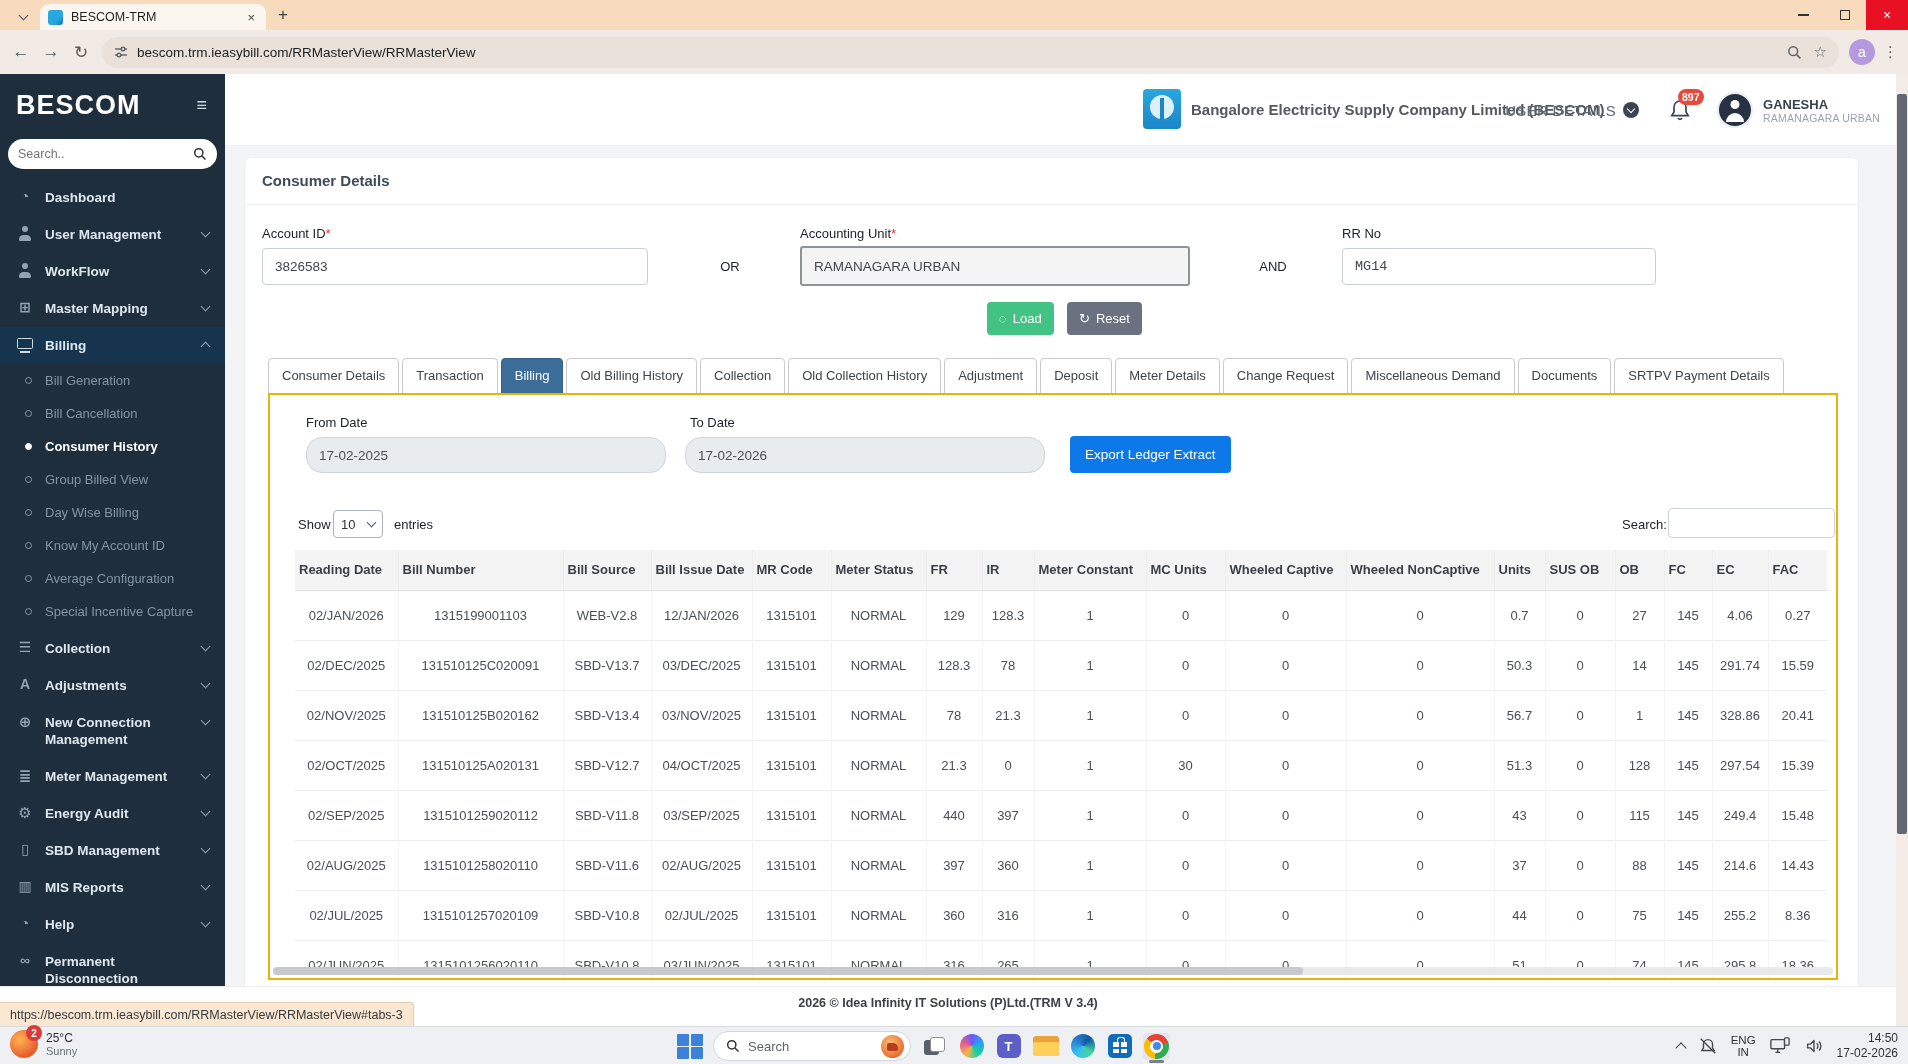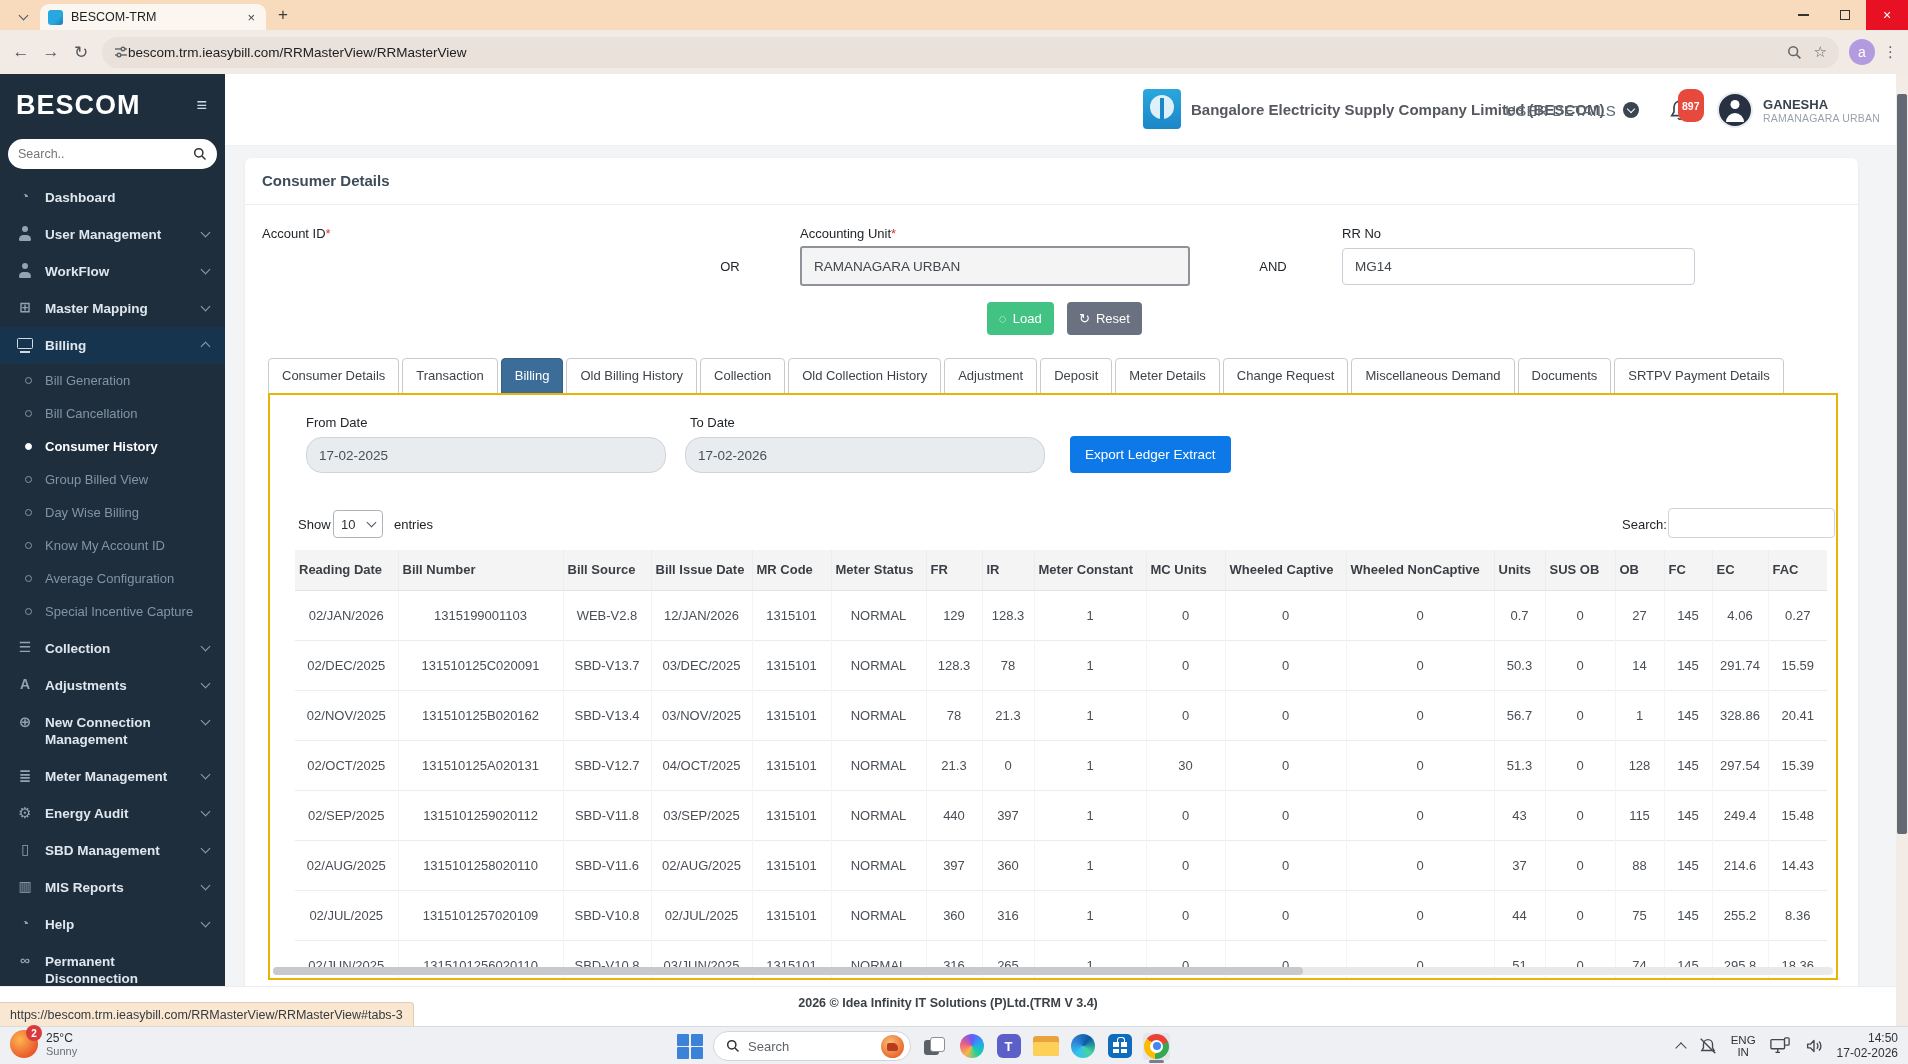--- a/index.html
+++ b/index.html
@@ -15,21 +15,21 @@
   .tab-close{font-size:13px;color:#444;padding:0 3px;cursor:default}
   .newtab{position:absolute;left:278px;top:5px;font-size:17px;color:#3c3c3c}
   .wctl{position:absolute;top:0;height:30px;width:42px;display:flex;align-items:center;justify-content:center}
   .wctl-min{right:84px}.wctl-max{right:42px}
   .wctl-min span{display:block;width:11px;height:1.5px;background:#333}
   .wctl-max span{display:block;width:10px;height:10px;border:1.2px solid #333}
   .wctl-close{right:0;background:#e81123;color:#fff;font-size:14px}
   .toolbar{position:absolute;top:30px;left:0;right:0;height:44px;background:#f2ebe5;display:flex;align-items:center}
   .navbtn{font-size:17px;color:#54575b;width:30px;text-align:center}
   .omnibox{height:31px;background:#e9e1da;border-radius:16px;flex:1;margin:0 10px 0 6px;display:flex;align-items:center;padding:0 12px}
-  .omni-url{font-size:13.5px;color:#202124;flex:1;white-space:nowrap;overflow:hidden}
+  .omni-url{font-size:13.5px;color:#202124;flex:1;margin-left:9px;white-space:nowrap;overflow:hidden}
   .omni-ic{color:#5f6368;margin-left:12px;font-size:15px;display:flex;align-items:center}
   .bavatar{width:26px;height:26px;border-radius:50%;background:#b49be0;color:#fff;font-size:14px;display:flex;align-items:center;justify-content:center;margin-right:8px}
   .kebab{color:#5f6368;font-size:15px;margin-right:10px;letter-spacing:0}
 
   
   #app{position:absolute;top:74px;left:0;right:0;bottom:38px;background:#f3f4f6}
   
   .sidebar{position:absolute;left:0;top:0;width:225px;bottom:40px;background:#1f2e3d;overflow:hidden}
   .brand-row{display:flex;align-items:center;justify-content:space-between;padding:16px 18px 12px 16px}
   .brand{color:#fff;font-size:27px;font-weight:700;letter-spacing:1px}
@@ -66,21 +66,21 @@
   .logo-cluster{position:absolute;left:918px;top:15px;display:flex;align-items:center}
   .co-logo{width:38px;height:40px;border-radius:4px;background:linear-gradient(180deg,#2aa7dd,#1b86c8);position:relative;margin-right:10px}
   .co-logo::before{content:"";position:absolute;left:7px;top:6px;right:7px;bottom:10px;border-radius:50%;background:rgba(255,255,255,.85)}
   .co-logo::after{content:"";position:absolute;left:17px;top:9px;width:4px;height:22px;background:#1b86c8}
   .co-name{font-size:15px;font-weight:700;color:#55595f}
   .hdr-right{position:absolute;right:16px;top:0;height:72px;display:flex;align-items:center}
   .user-details{display:flex;align-items:center;font-size:15px;color:#5d6873;letter-spacing:.3px}
   .ud-chev{width:16px;height:16px;border-radius:50%;background:#3a4552;margin-left:7px;position:relative}
   .ud-chev::before{content:"";position:absolute;left:4.5px;top:4px;width:5px;height:5px;border-right:1.5px solid #fff;border-bottom:1.5px solid #fff;transform:rotate(45deg)}
   .bell-wrap{position:relative;margin:0 26px 0 30px}
-  .badge{position:absolute;top:-9px;left:9px;min-width:24px;height:33px;border-radius:9px;background:#e8493d;color:#fff;font-size:10.5px;font-weight:700;display:flex;align-items:center;justify-content:center;padding:0 4px}
+  .badge{position:absolute;top:-9px;left:9px;min-width:24px;height:16px;border-radius:9px;background:#e8493d;color:#fff;font-size:10.5px;font-weight:700;display:flex;align-items:center;justify-content:center;padding:0 4px}
   .hdr-avatar{width:36px;height:36px;border-radius:50%;background:#273142;border:2px solid #e9edf0;position:relative;margin-right:10px}
   .hdr-avatar::before{content:"";position:absolute;top:6px;left:50%;transform:translateX(-50%);width:9px;height:9px;border-radius:50%;background:#fff}
   .hdr-avatar::after{content:"";position:absolute;bottom:4px;left:50%;transform:translateX(-50%);width:18px;height:9px;border-radius:9px 9px 0 0;background:#fff}
   .hdr-name{font-size:13px;font-weight:700;color:#38424c;line-height:15px}
   .hdr-region{font-size:10.5px;color:#99a2ac;letter-spacing:.2px}
 
   
   .content{position:absolute;left:225px;right:12px;top:72px;bottom:40px;background:#f3f4f6;overflow:hidden}
   .card{position:absolute;left:20px;right:38px;top:12px;bottom:0;background:#fff;border-radius:6px 6px 0 0;box-shadow:0 1px 3px rgba(0,0,0,.07)}
   .card-title{position:absolute;left:17px;top:14px;font-size:15px;font-weight:700;color:#3d4b5a}
@@ -352,28 +352,29 @@
       </span>
     </div>
   </header>
 
   <div class="content">
     <div class="card">
       <div class="card-title">Consumer Details</div>
       <div class="card-divider"></div>
 
       <div class="flabel" style="left:17px;top:68px"><span>Account ID</span><span class="req">*</span></div>
+      <input class="finput" style="left: 17px; top: 90px; width: 386px;" value="3826583">
       <div class="conj" style="left:465px;top:101px;width:40px">OR</div>
 
       <div class="flabel" style="left:555px;top:68px"><span>Accounting Unit</span><span class="req">*</span></div>
       <input class="finput combo" style="left: 555px; top: 88px; width: 390px;" value="RAMANAGARA URBAN">
       <div class="conj" style="left:1005px;top:101px;width:46px">AND</div>
 
       <div class="flabel" style="left:1097px;top:68px">RR No</div>
-      <input class="finput" style="left: 1097px; top: 90px; width: 353px;" value="MG14">
+      <input class="finput" style="left: 1097px; top: 90px; width: 314px; font-family: Liberation Mono, monospace;" value="MG14">
 
       <button class="btn btn-load" style="left:742px;top:144px">
           <span class="bic">◌</span>
           <span>Load</span>
         </button>
       <button class="btn btn-reset" style="left:822px;top:144px">
           <span class="bic">↻</span>
           <span>Reset</span>
         </button>
 

